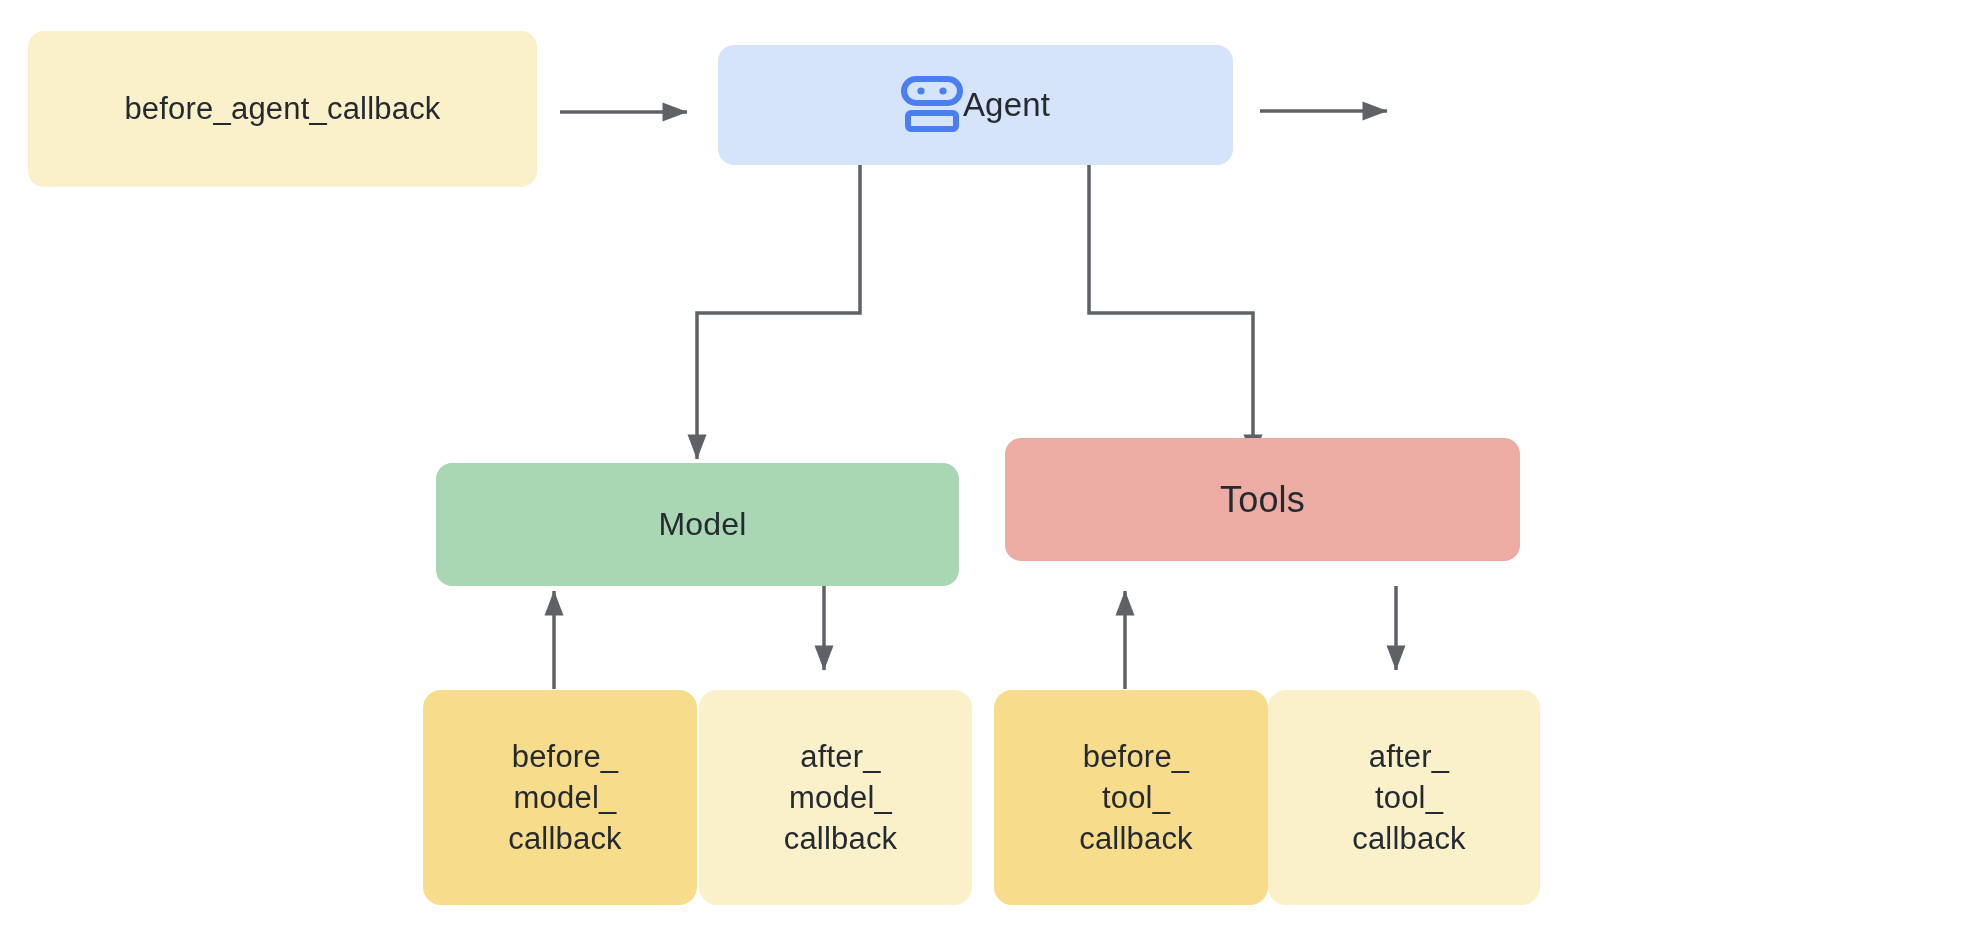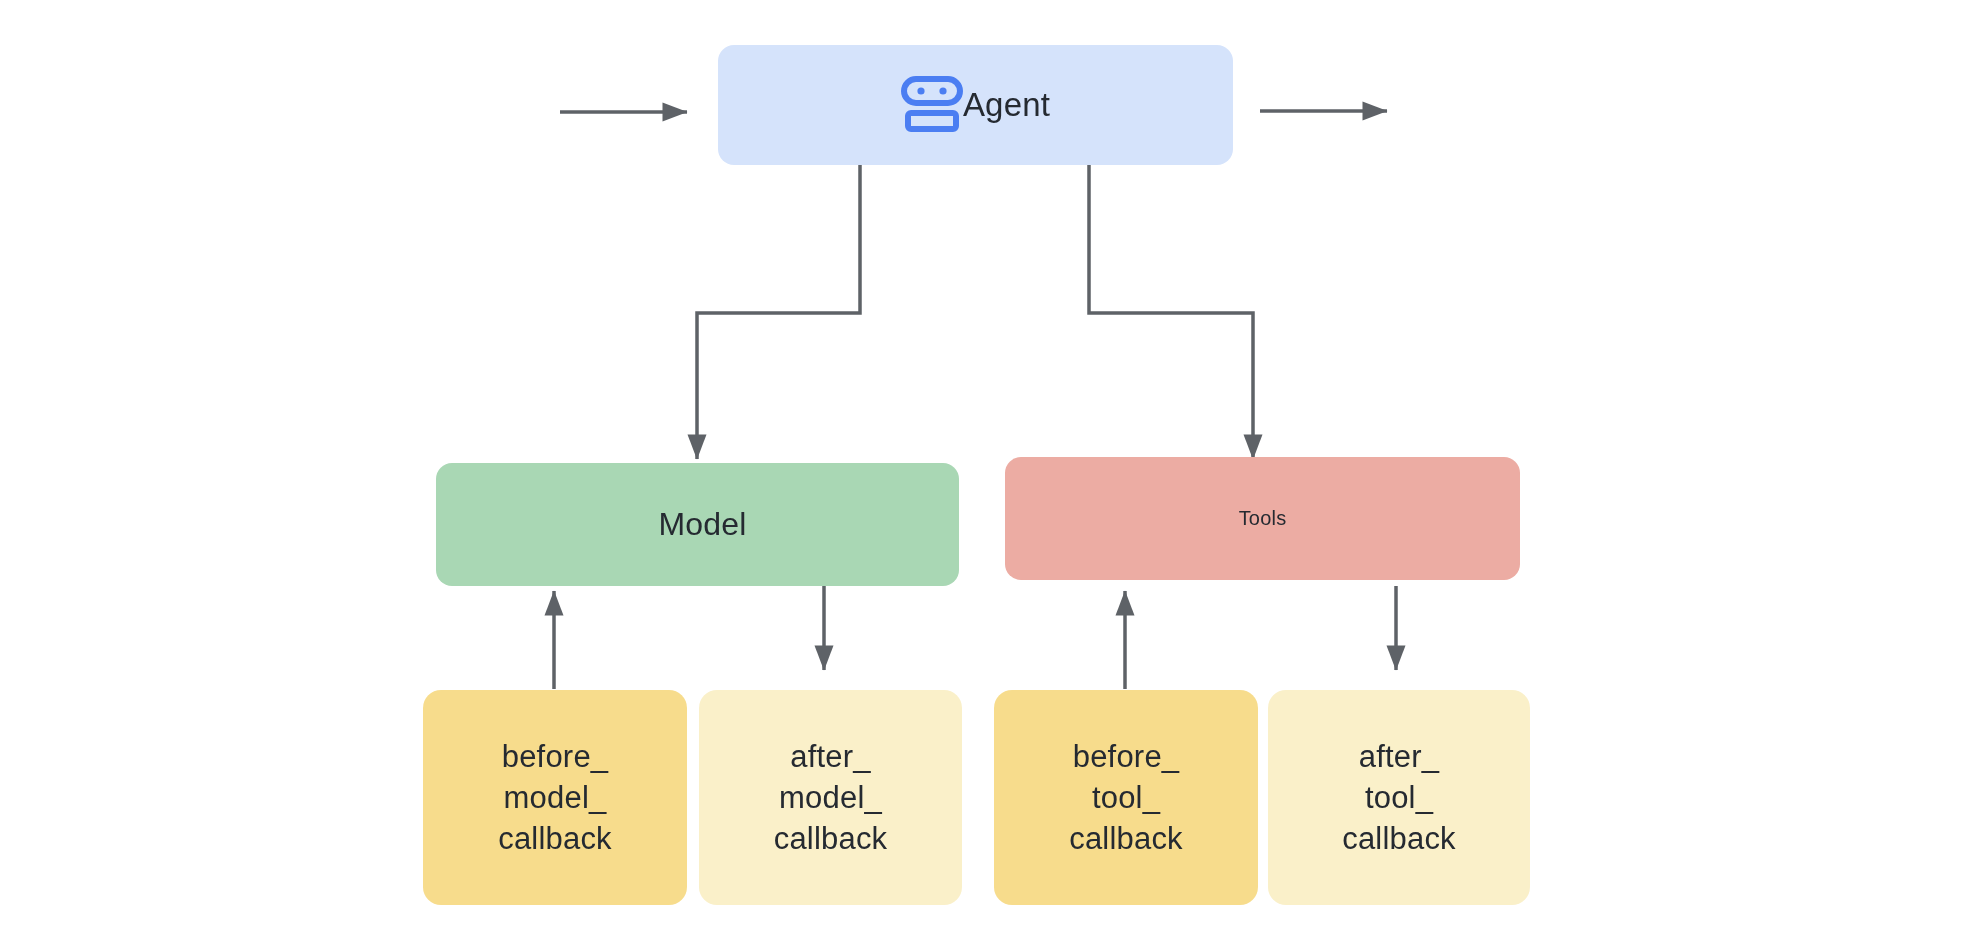--- a/index.html
+++ b/index.html
@@ -32,23 +32,23 @@
     text-align: center;
     letter-spacing: 0.2px;
   }
   .node .label { display: inline-block; }
   
   .n-before-agent { left: 28px;  top: 31px; width: 509px; height: 156px; font-size: 31px; }
   .n-agent        { left: 718px; top: 45px; width: 515px; height: 120px; font-size: 33px; }
   .n-after-agent  { left: 1410px; top: 31px; width: 512px; height: 156px; font-size: 31px; }
   
   .n-model { left: 436px;  top: 463px; width: 513px; height: 123px; font-size: 32px; }
-  .n-tools { left: 1005px; top: 457px; width: 515px; height: 123px; font-size: 20px; }
+  .n-tools { left: 1005px; top: 438px; width: 515px; height: 123px; font-size: 36px; }
   
-  .n-small { top: 690px; width: 264px; height: 215px; font-size: 31px; border-radius: 18px; }
+  .n-small { top: 690px; width: 264px; height: 215px; font-size: 31px; border-radius: 18px; padding-left: 10px; }
   .n-before-model { left: 423px;  }
   .n-after-model  { left: 699px; width: 263px; }
   .n-before-tool  { left: 994px;  }
   .n-after-tool   { left: 1268px; width: 262px; }
   .multiline { line-height: 41px; }
   .multiline span { display: block; }
   
   .agent-inner {
     display: flex;
     align-items: center;
@@ -71,20 +71,23 @@
       <path d="M1260,111 L1387,111" marker-end="url(#arrow-head)"></path>
       <path d="M860,165 L860,313 L697,313 L697,459" marker-end="url(#arrow-head)"></path>
       <path d="M1089,165 L1089,313 L1253,313 L1253,459" marker-end="url(#arrow-head)"></path>
       <path d="M554,689 L554,591" marker-end="url(#arrow-head)"></path>
       <path d="M824,586 L824,670" marker-end="url(#arrow-head)"></path>
       <path d="M1125,689 L1125,591" marker-end="url(#arrow-head)"></path>
       <path d="M1396,586 L1396,670" marker-end="url(#arrow-head)"></path>
     </g>
   </svg>
 
+  <div class="node n-before-agent" style="background-color: rgb(250, 240, 201);">
+    <span class="label">before_agent_callback</span>
+  </div>
 
   <div class="node n-agent" style="background-color: rgb(213, 227, 251);">
     <span class="agent-inner">
       <span style="color: rgb(75, 126, 242);">
         <svg class="robot" viewBox="0 0 62 58" xmlns="http://www.w3.org/2000/svg">
           <rect x="3" y="3" width="56" height="24" rx="12" fill="none" stroke="currentColor" stroke-width="6"></rect>
           <circle cx="20" cy="15" r="3.6" fill="currentColor"></circle>
           <circle cx="42" cy="15" r="3.6" fill="currentColor"></circle>
           <rect x="7" y="37" width="48" height="16" rx="3" fill="none" stroke="currentColor" stroke-width="6"></rect>
         </svg>

